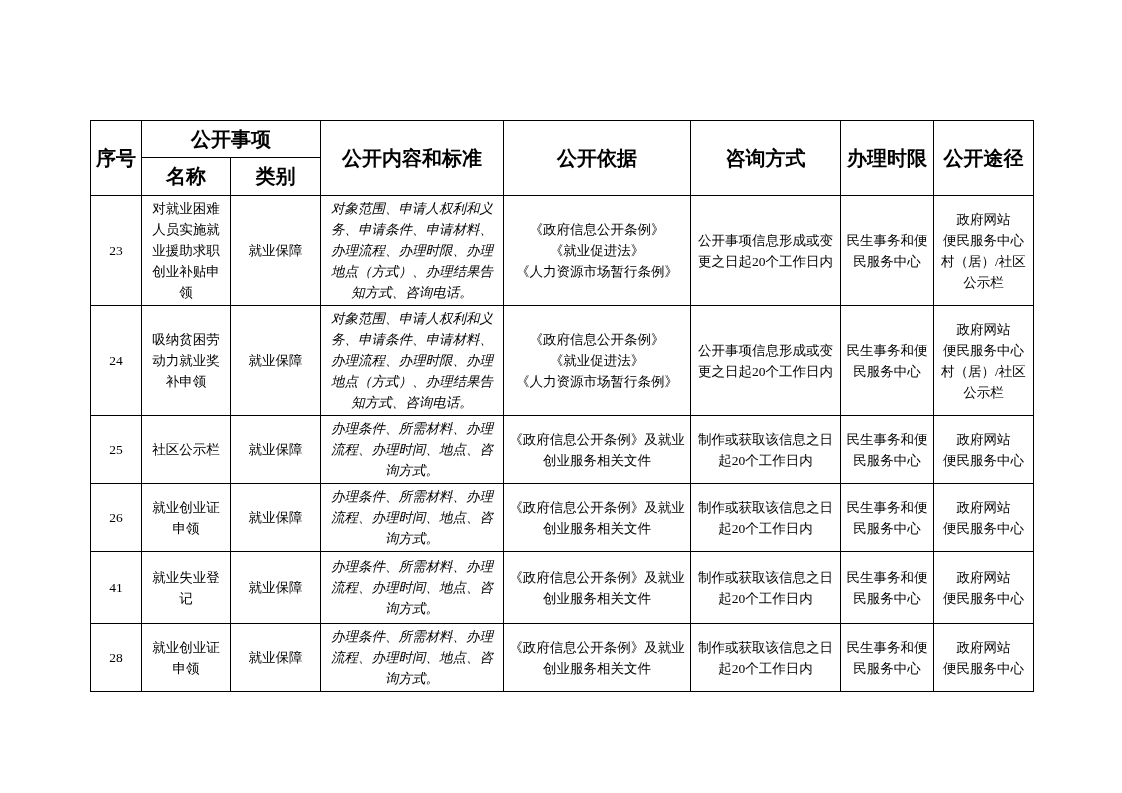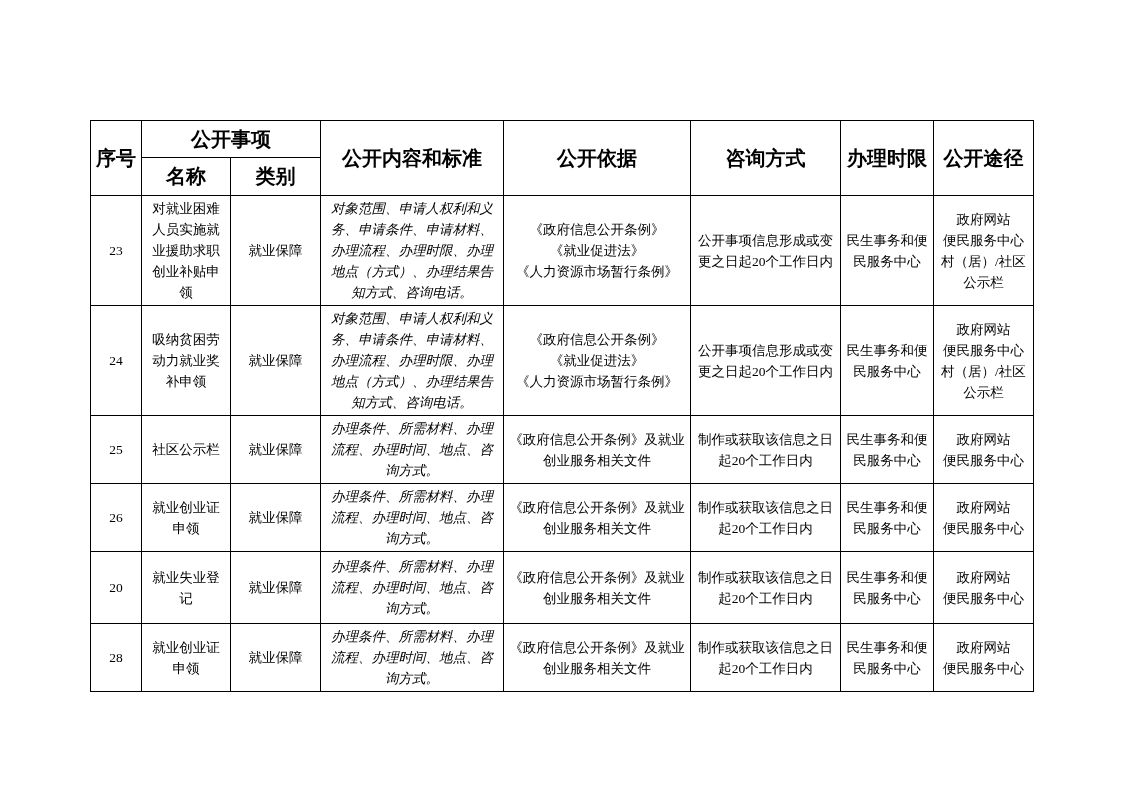--- a/index.html
+++ b/index.html
@@ -134,21 +134,21 @@
         <td>就业创业证申领</td>
         <td>就业保障</td>
         <td class="cell-content">办理条件、所需材料、办理流程、办理时间、地点、咨询方式。</td>
         <td class="cell-basis">《政府信息公开条例》及就业创业服务相关文件</td>
         <td class="cell-time">制作或获取该信息之日起20个工作日内</td>
         <td class="cell-dept">民生事务和便民服务中心</td>
         <td class="ml cell-channel">政府网站
 便民服务中心</td>
       </tr>
       <tr class="r27">
-        <td>20</td>
+        <td>41</td>
         <td>就业失业登记</td>
         <td>就业保障</td>
         <td class="cell-content">办理条件、所需材料、办理流程、办理时间、地点、咨询方式。</td>
         <td class="cell-basis">《政府信息公开条例》及就业创业服务相关文件</td>
         <td class="cell-time">制作或获取该信息之日起20个工作日内</td>
         <td class="cell-dept">民生事务和便民服务中心</td>
         <td class="ml cell-channel">政府网站
 便民服务中心</td>
       </tr>
       <tr class="r28">

